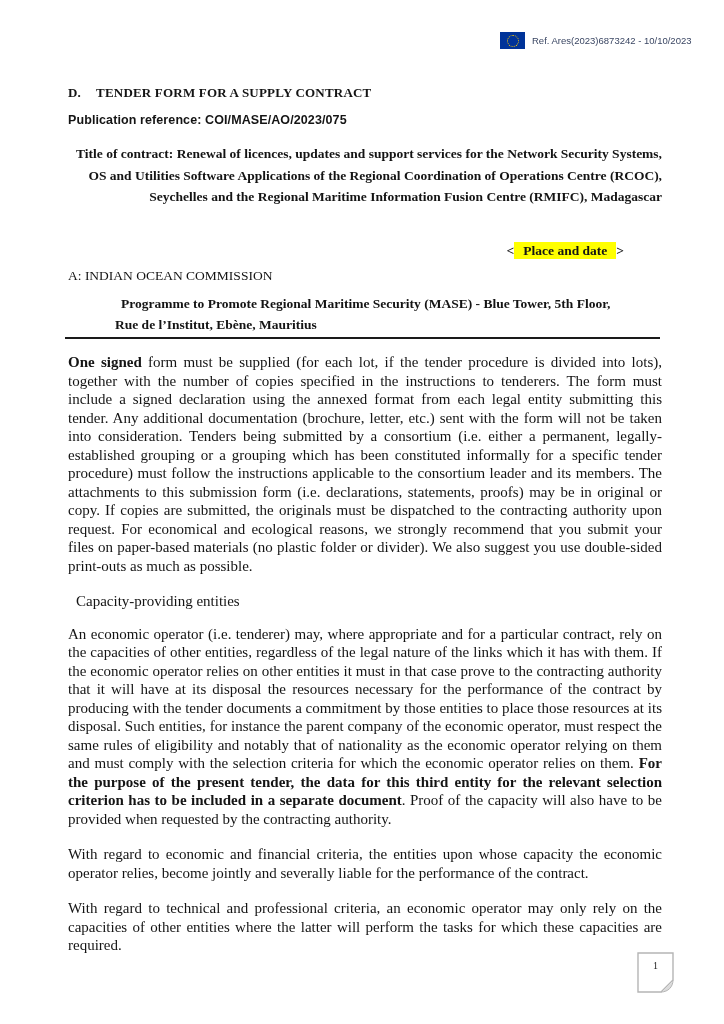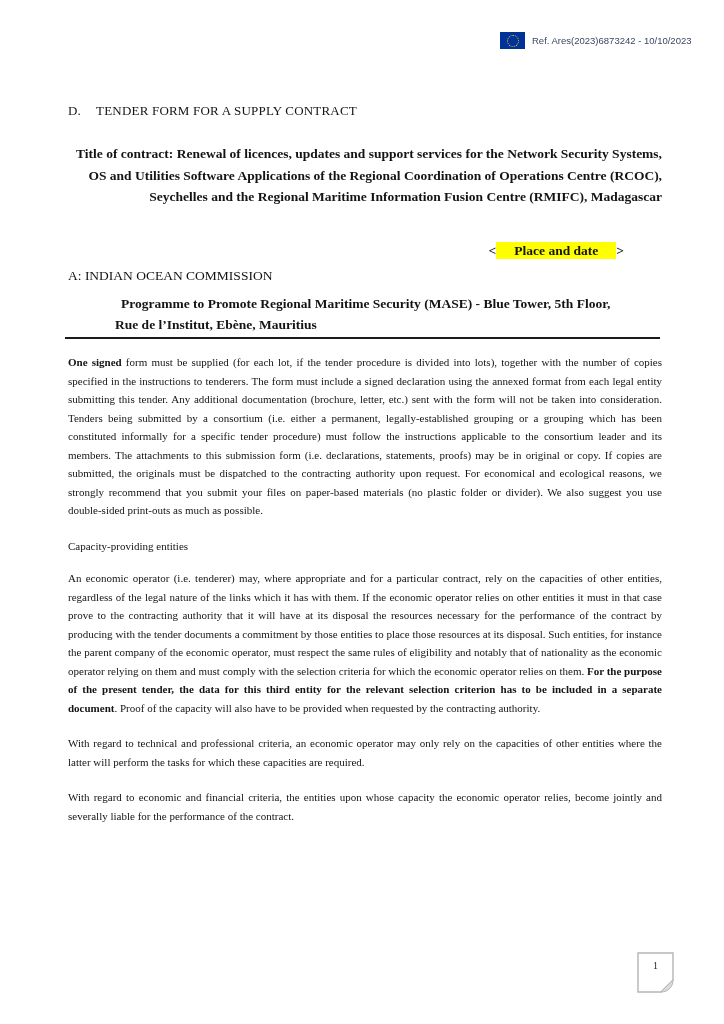--- a/index.html
+++ b/index.html
@@ -41,24 +41,24 @@
   .ref-text {
     font-family: "Liberation Sans", sans-serif;
     font-size: 9.5px;
     color: #3a4663;
     white-space: nowrap;
   }
 
   
   .heading-d {
     position: absolute;
-    top: 103px;
+    top: 85px;
     left: 68px;
     font-size: 13px;
-    font-weight: normal;
+    font-weight: bold;
     letter-spacing: 0.2px;
   }
   .heading-d .letter { margin-right: 15px; }
 
   .pub-ref {
     position: absolute;
     top: 113px;
     left: 68px;
     font-family: "Liberation Sans", sans-serif;
     font-size: 12.5px;
@@ -78,21 +78,21 @@
   }
 
   .place-date {
     position: absolute;
     top: 243px;
     right: 100px;
     font-size: 13.5px;
     font-weight: bold;
     white-space: nowrap;
   }
-  .place-date .hl { background: #ffff00; padding: 1px 18px; }
+  .place-date .hl { background: #ffff00; padding: 1px 9px; }
 
   .addressee {
     position: absolute;
     top: 268px;
     left: 68px;
     font-size: 13.5px;
     font-weight: normal;
   }
   .address {
     position: absolute;
@@ -114,30 +114,30 @@
     border-top: 2px solid #1a1a1a;
     margin: 0;
   }
 
   
   .body-text {
     position: absolute;
     top: 353px;
     left: 68px;
     width: 594px;
-    font-size: 11px;
+    font-size: 15px;
     line-height: 18.5px;
   }
   .body-text p {
     margin: 0 0 17px 0;
     text-align: justify;
   }
   .body-text .subheading {
     text-align: left;
-    margin: 0 0 14px 0;
+    margin: 0 0 14px 8px;
   }
   .bold { font-weight: bold; }
 
   
   .page-badge {
     position: absolute;
     left: 637px;
     top: 952px;
     width: 37px;
     height: 41px;
@@ -162,40 +162,41 @@
     <div class="eu-flag">
       <div class="stars"></div>
     </div>
     <span class="ref-text">Ref. Ares(2023)6873242 - 10/10/2023</span>
   </div>
 
   <div class="heading-d">
     <span class="letter">D.</span><span>TENDER FORM FOR A SUPPLY CONTRACT</span>
   </div>
 
+  <div class="pub-ref">Publication reference: COI/MASE/AO/2023/075</div>
 
   <div class="contract-title">Title of contract:  Renewal of licences, updates and support services for the Network Security Systems, OS and Utilities Software Applications of the Regional Coordination of Operations Centre (RCOC), Seychelles and the Regional Maritime Information Fusion Centre (RMIFC), Madagascar</div>
 
   <div class="place-date"><span>&lt;</span><span class="hl">Place and date</span><span>&gt;</span></div>
 
   <div class="addressee">A: INDIAN OCEAN COMMISSION</div>
   <div class="address">Programme to Promote Regional Maritime Security (MASE) - Blue Tower, 5th Floor, Rue de l’Institut, Ebène, Mauritius</div>
 
   <hr class="divider">
 
   <div class="body-text">
     <p><span class="bold">One signed</span><span> form must be supplied (for each lot, if the tender procedure is divided into lots), together with the number of copies specified in the instructions to tenderers. The form must include a signed declaration using the annexed format from each legal entity submitting this tender. Any additional documentation (brochure, letter, etc.) sent with the form will not be taken into consideration. Tenders being submitted by a consortium (i.e. either a permanent, legally-established grouping or a grouping which has been constituted informally for a specific tender procedure) must follow the instructions applicable to the consortium leader and its members. The attachments to this submission form (i.e. declarations, statements, proofs) may be in original or copy. If copies are submitted, the originals must be dispatched to the contracting authority upon request. For economical and ecological reasons, we strongly recommend that you submit your files on paper-based materials (no plastic folder or divider). We also suggest you use double-sided print-outs as much as possible.</span></p>
 
     <p class="subheading">Capacity-providing entities</p>
 
     <p><span>An economic operator (i.e. tenderer) may, where appropriate and for a particular contract, rely on the capacities of other entities, regardless of the legal nature of the links which it has with them. If the economic operator relies on other entities it must in that case prove to the contracting authority that it will have at its disposal the resources necessary for the performance of the contract by producing with the tender documents a commitment by those entities to place those resources at its disposal. Such entities, for instance the parent company of the economic operator, must respect the same rules of eligibility and notably that of nationality as the economic operator relying on them and must comply with the selection criteria for which the economic operator relies on them. </span><span class="bold">For the purpose of the present tender, the data for this third entity for the relevant selection criterion has to be included in a separate document</span><span>. Proof of the capacity will also have to be provided when requested by the contracting authority.</span></p>
 
+    <p>With regard to economic and financial criteria, the entities upon whose capacity the economic operator relies, become jointly and severally liable for the performance of the contract.</p>
+
     <p>With regard to technical and professional criteria, an economic operator may only rely on the capacities of other entities where the latter will perform the tasks for which these capacities are required.</p>
-
-    <p>With regard to economic and financial criteria, the entities upon whose capacity the economic operator relies, become jointly and severally liable for the performance of the contract.</p>
   </div>
 
   <div class="page-badge">
     <svg width="37" height="41" viewBox="0 0 37 41">
       <path d="M1 1 H36 V28 L24 40 H1 Z" fill="#ffffff" stroke="#b5b5b5" stroke-width="1.4"></path>
       <path d="M36 28 L24 40 C31 40 36 35 36 28 Z" fill="#dcdcdc" stroke="#b5b5b5" stroke-width="1"></path>
     </svg>
     <span class="num">1</span>
   </div>
 

